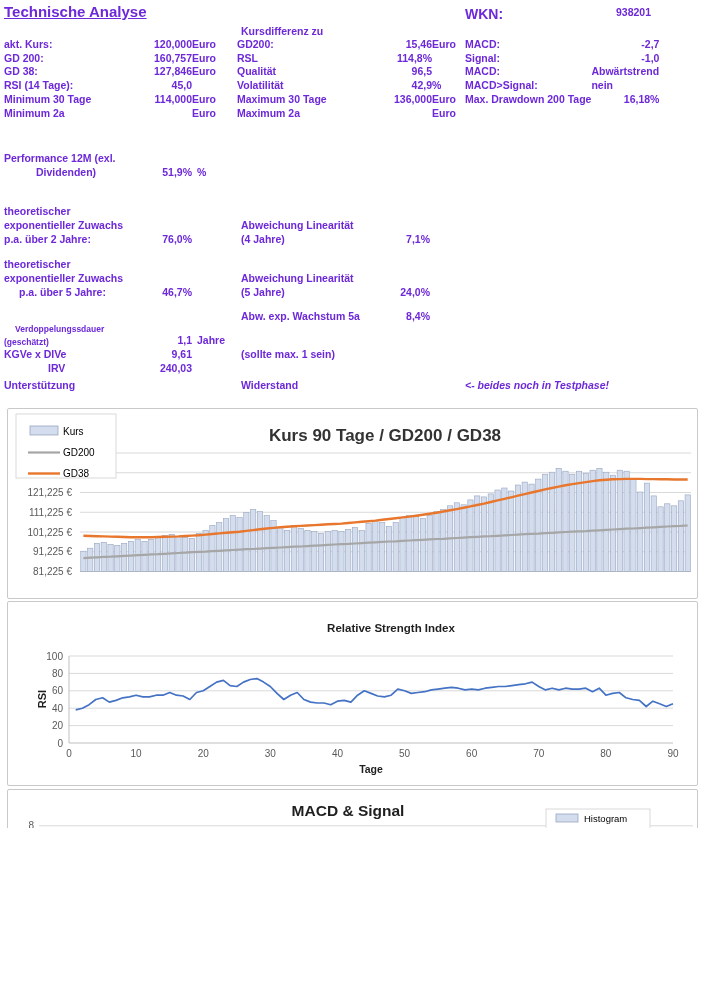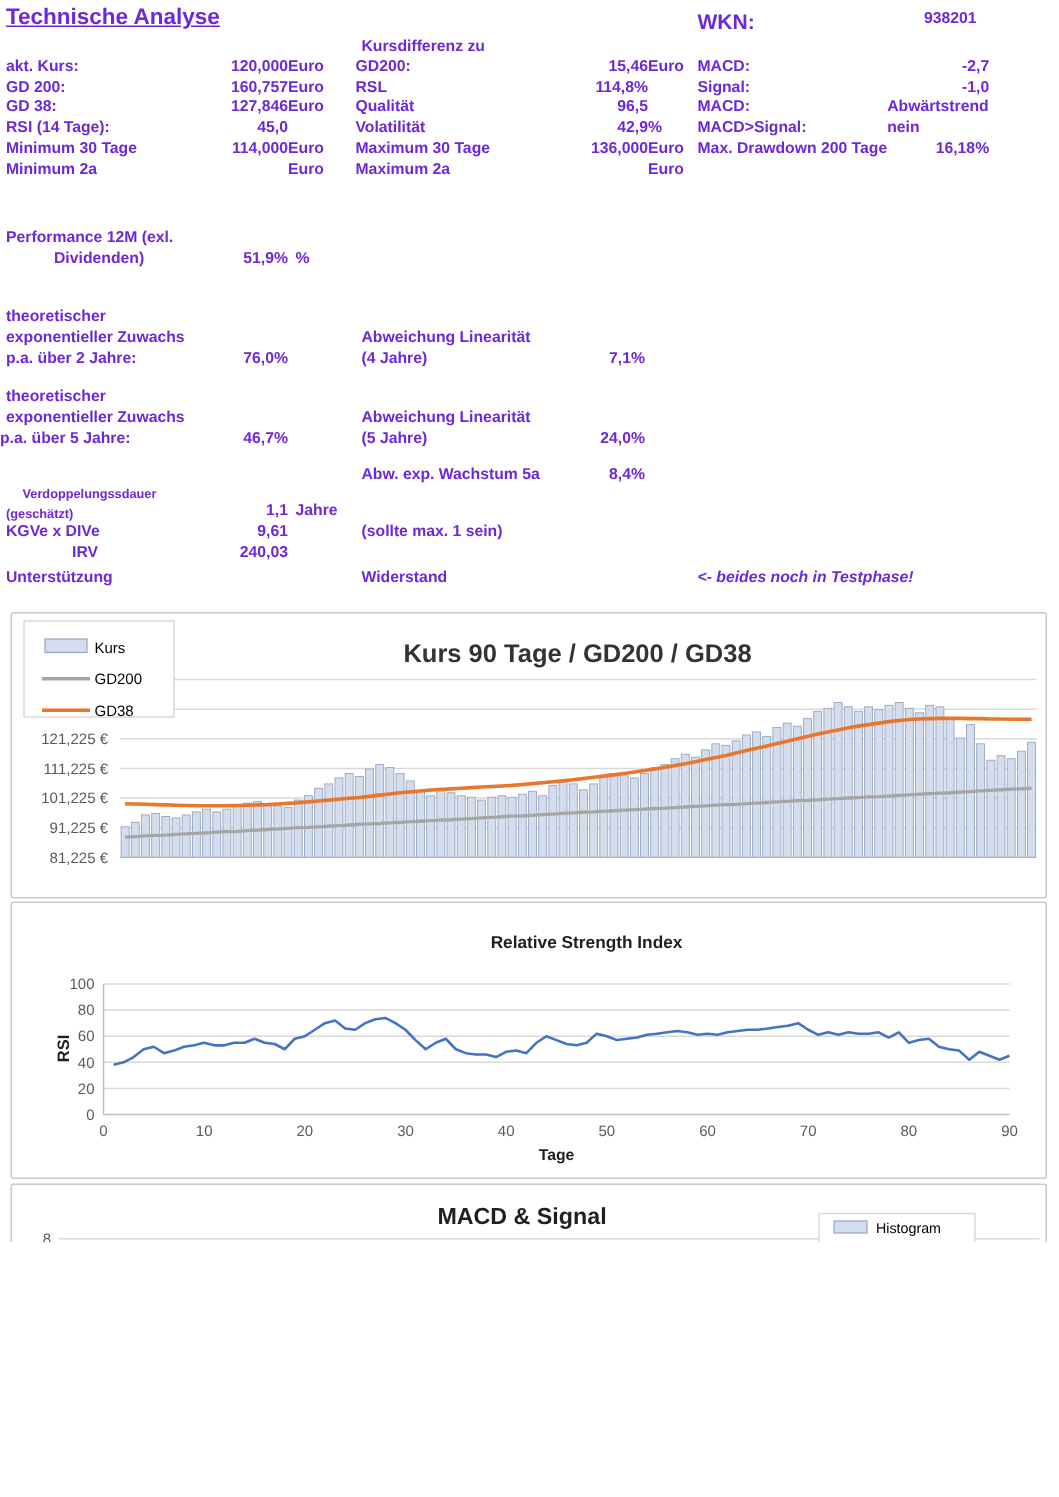--- a/index.html
+++ b/index.html
@@ -120,21 +120,21 @@
   <div class="abs lbl" style="left:4px;top:205px;">theoretischer</div>
   <div class="abs lbl" style="left:4px;top:219px;">exponentieller Zuwachs</div>
   <div class="abs lbl" style="left:4px;top:233px;">p.a. über 2 Jahre:</div>
   <div class="abs val" style="left:100px;top:233px;width:92px;">76,0%</div>
   <div class="abs lbl" style="left:241px;top:219px;">Abweichung Linearität</div>
   <div class="abs lbl" style="left:241px;top:233px;">(4 Jahre)</div>
   <div class="abs val" style="left:330px;top:233px;width:100px;">7,1%</div>
 
   <div class="abs lbl" style="left:4px;top:258px;">theoretischer</div>
   <div class="abs lbl" style="left:4px;top:272px;">exponentieller Zuwachs</div>
-  <div class="abs lbl" style="left:0;top:286px;">p.a. über 5 Jahre:</div>
+  <div class="abs lbl" style="left:19px;top:286px;">p.a. über 5 Jahre:</div>
   <div class="abs val" style="left:100px;top:286px;width:92px;">46,7%</div>
   <div class="abs lbl" style="left:241px;top:272px;">Abweichung Linearität</div>
   <div class="abs lbl" style="left:241px;top:286px;">(5 Jahre)</div>
   <div class="abs val" style="left:330px;top:286px;width:100px;">24,0%</div>
 
   <div class="abs lbl" style="left:241px;top:310px;">Abw. exp. Wachstum 5a</div>
   <div class="abs val" style="left:330px;top:310px;width:100px;">8,4%</div>
 
   <div class="abs lbl-sm" style="left:15px;top:324px;">Verdoppelungssdauer</div>
   <div class="abs lbl-sm" style="left:4px;top:337px;">(geschätzt)</div>

